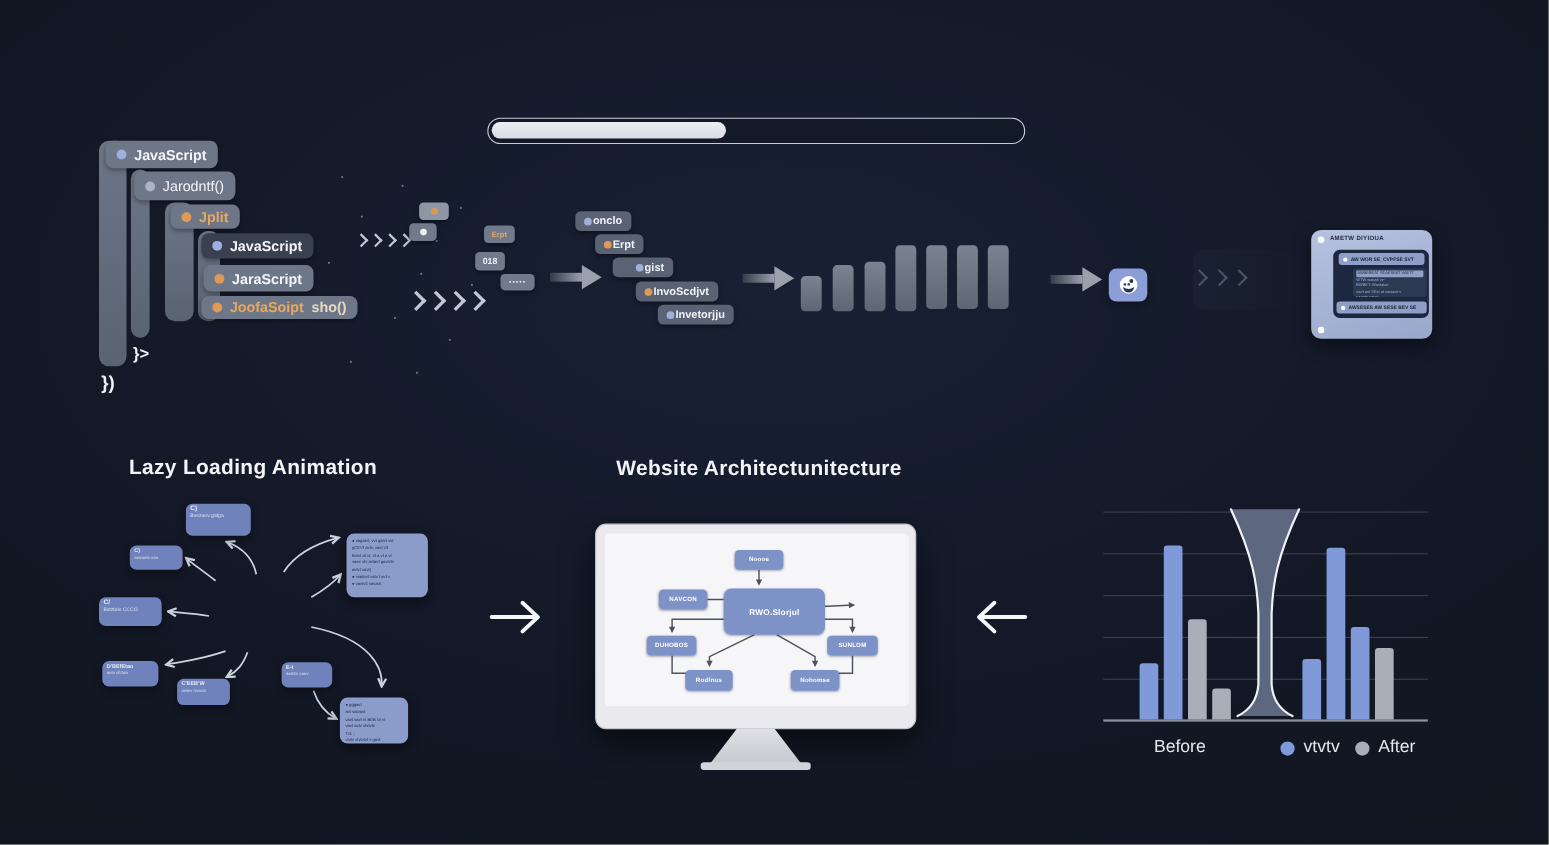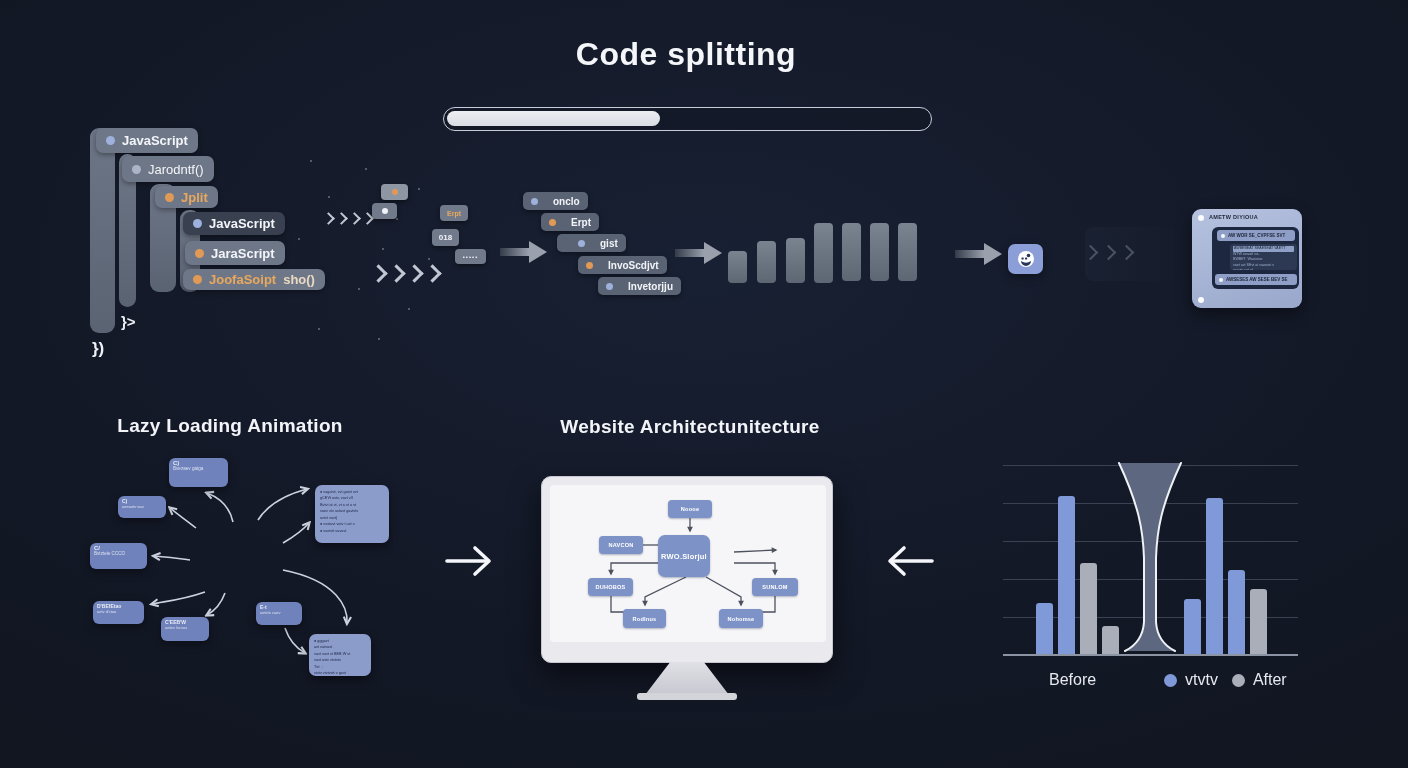--- a/index.html
+++ b/index.html
@@ -39,21 +39,21 @@
     box-shadow: 18px 36px #cfd6e2, 72px 88px #cfd6e2, -28px 118px #cfd6e2, 55px 8px #cfd6e2,
       98px 148px #cfd6e2, 8px 168px #cfd6e2, 86px 58px #cfd6e2, -12px 78px #cfd6e2,
       48px 128px #cfd6e2, 108px 28px #cfd6e2, 68px 178px #cfd6e2, 118px 98px #cfd6e2; }
 
   
   .tile { border-radius:4px; background:#717a8b; display:flex; align-items:center; justify-content:center;
     gap:3px; color:#f0f2f6; box-shadow:0 2px 4px rgba(0,0,0,.4); }
   .tile .dot { width:6px; height:6px; }
 
   
-  .stack-pill { position:absolute; height:18px; display:flex; align-items:center; gap:15px; padding:0 8px;
+  .stack-pill { position:absolute; height:18px; display:flex; align-items:center; gap:1px; padding:0 8px;
     border-radius:5px; background:#5a6373; color:#f2f4f8; font-size:10px; font-weight:700;
     box-shadow:0 2px 5px rgba(0,0,0,.4); }
   .stack-pill .dot { width:7px; height:7px; }
 
   
   .chunk-bar { position:absolute; width:19px; border-radius:4px;
     background:linear-gradient(180deg,#7a8390,#5d6673); }
 
   .icon-tile { left:1008px; top:244px; width:35px; height:30px; border-radius:7px; background:#8c9ed8;
     display:flex; align-items:center; justify-content:center; box-shadow:0 3px 8px rgba(0,0,0,.4); }
@@ -109,21 +109,20 @@
   .wf-group { position:absolute; bottom:114px; display:flex; align-items:flex-end; gap:5px; height:190px; }
   .wf-bar { width:17px; border-radius:3px 3px 0 0; }
   .legend-row { position:absolute; display:flex; align-items:center; gap:8px; color:#e6e9ef; font-size:16px; }
   .legend-dot { width:13px; height:13px; border-radius:50%; }
 </style>
 </head>
 <body>
 
 <div id="stage">
 
-  <div class="abs main-title">Code splitting</div>
   <div class="abs progress-track">
     <div class="progress-fill" id="progress-fill" style="width: 213px;"></div>
   </div>
 
   <div class="abs particles"></div>
 
   <div class="abs vbar" style="left:90px;top:128px;width:25px;height:205px;"></div>
   <div class="abs pill" style="left:96px;top:128px;height:25px;">
     <span class="dot c-blue"></span>
     <span>JavaScript</span>
@@ -363,21 +362,21 @@
           <path d="M108,78 L61,78 L61,89" marker-end="url(#fh)"></path>
           <path d="M184,78 L225,78 L225,89" marker-end="url(#fh)"></path>
           <path d="M61,111 L61,127 L90,127"></path>
           <path d="M136,92 L95,112 L95,120" marker-end="url(#fh)"></path>
           <path d="M225,111 L225,127 L196,127"></path>
           <path d="M156,92 L191,112 L191,120" marker-end="url(#fh)"></path>
         </g>
       </svg>
       <div class="fnode" style="left:118px;top:15px;width:44px;height:18px;">Noooe</div>
       <div class="fnode" style="left:49px;top:51px;width:44px;height:18px;">NAVCON</div>
-      <div class="fnode big" style="left:108px;top:50px;width:52px;height:42px;">RWO.Slorjul</div>
+      <div class="fnode big" style="left:108px;top:50px;width:92px;height:42px;">RWO.Slorjul</div>
       <div class="fnode" style="left:38px;top:93px;width:45px;height:18px;">DUHOBOS</div>
       <div class="fnode" style="left:202px;top:93px;width:46px;height:18px;">SUNLOM</div>
       <div class="fnode" style="left:73px;top:124px;width:43px;height:19px;">Rodlnus</div>
       <div class="fnode" style="left:169px;top:124px;width:44px;height:19px;">Nohomse</div>
     </div>
   </div>
   <div class="abs stand-neck"></div>
   <div class="abs stand-base"></div>
 
   <svg class="abs" style="left:884px;top:540px;" width="52" height="42">

